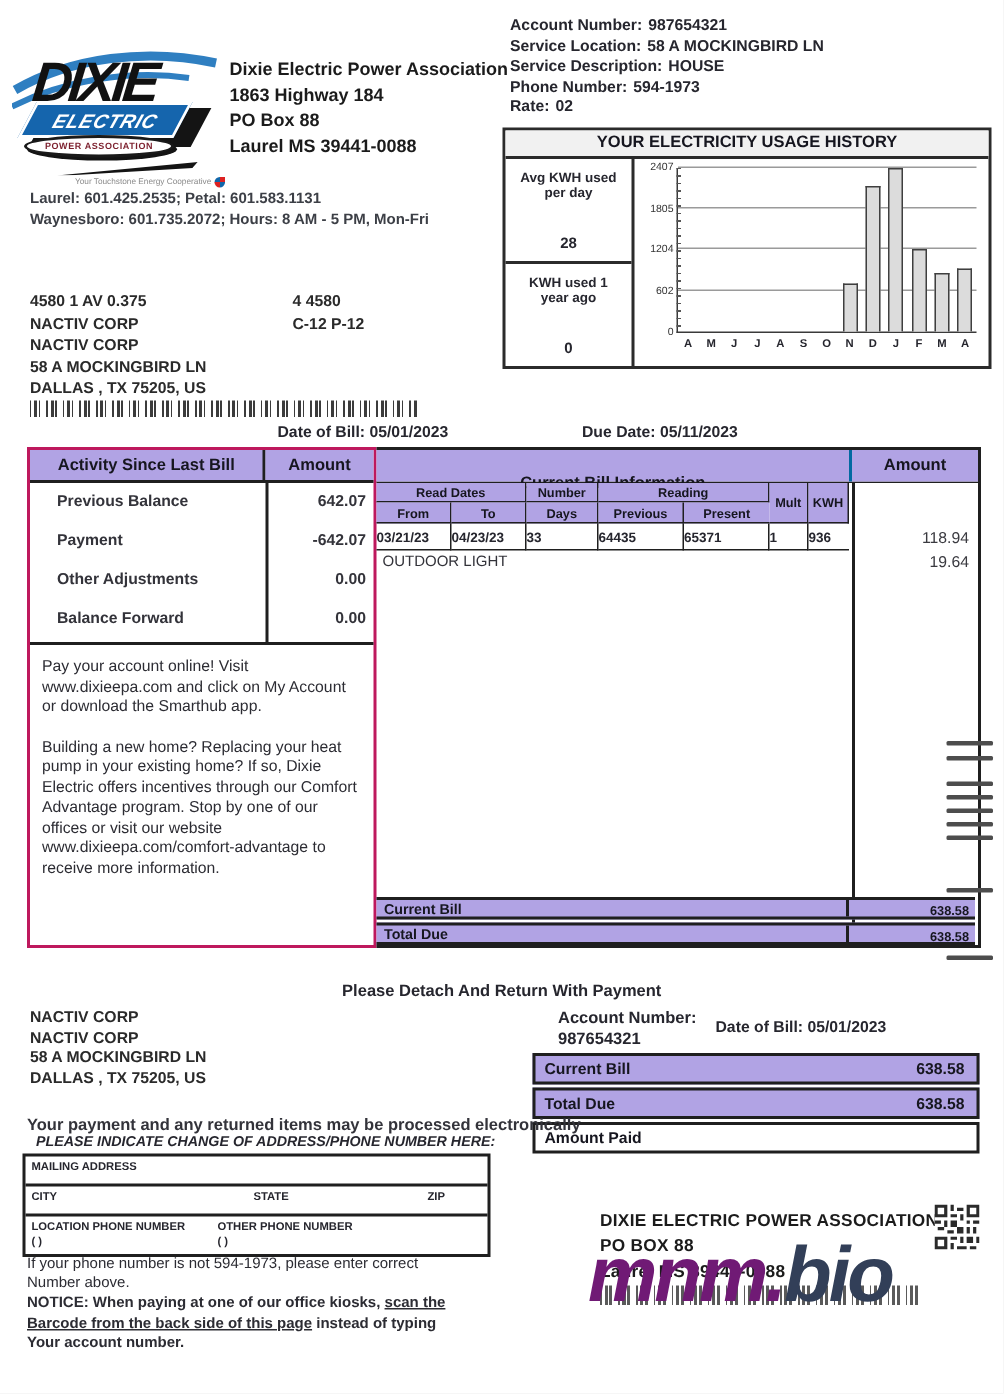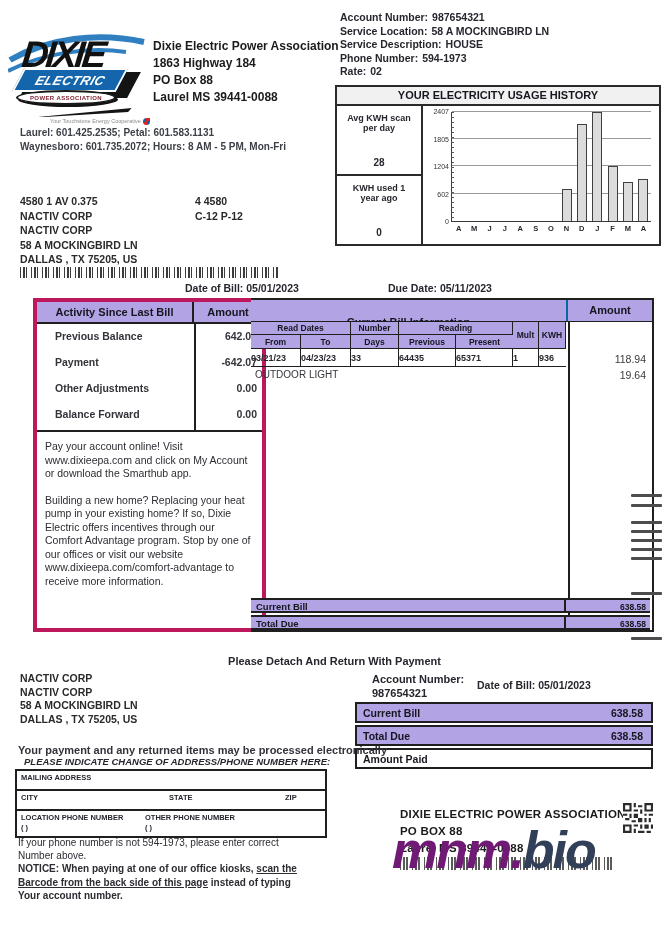--- a/index.html
+++ b/index.html
@@ -49,21 +49,21 @@
   
   .mailblock { position:absolute; left:20px; top:194px; font-size:10.5px; font-weight:bold; color:#2a2a2a; line-height:14.5px; width:280px; }
   .mailblock .r { position:absolute; left:175px; }
   .addr-barcode { position:absolute; left:20px; top:267px; width:258px; height:11px;
     background:repeating-linear-gradient(90deg,#3c3c3c 0 1px, transparent 1px 3px, #3c3c3c 3px 5px, transparent 5px 6px, #3c3c3c 6px 7px, transparent 7px 11px); }
   .billdates { position:absolute; top:282px; font-size:10.5px; font-weight:bold; color:#26262e; }
 
   
   .purple { background:#b1a3e4; }
   .btable { position:absolute; left:18px; top:298px; width:636px; height:334px; }
-  .left-box { position:absolute; left:15px; top:0; width:233px; height:334px; border:4px solid #be185d; }
+  .left-box { position:absolute; left:0; top:0; width:233px; height:334px; border:2px solid #be185d; }
   .lb-head { display:flex; height:22px; border-bottom:2px solid #1f1f1f; font-weight:bold; font-size:11px; color:#16161f; text-align:center; }
   .lb-head .c1 { flex:0 0 157px; border-right:2px solid #1f1f1f; padding-top:4px; }
   .lb-head .c2 { flex:1; padding-top:4px; }
   .lb-rows { height:108px; border-bottom:2px solid #1f1f1f; padding-top:4px; }
   .lb-row { display:flex; height:26px; font-size:10.5px; font-weight:bold; color:#33333a; }
   .lb-row .c1 { flex:0 0 157px; padding:2px 0 0 18px; }
   .lb-row .c2 { flex:1; text-align:right; padding:2px 5px 0 0; }
   .lb-vline { position:absolute; left:157px; top:22px; height:108px; width:0; border-left:2px solid #1f1f1f; }
   .lb-msgs { padding:8px 8px 0 8px; font-size:10.5px; line-height:13.5px; color:#2c2c33; }
   .lb-msgs p { margin-bottom:13px; }
@@ -170,21 +170,21 @@
   <div class="phones">
     <div>Laurel: 601.425.2535;   Petal: 601.583.1131</div>
     <div>Waynesboro: 601.735.2072;  Hours: 8 AM - 5 PM, Mon-Fri</div>
   </div>
 
   <div class="usage">
     <div class="usage-title">YOUR ELECTRICITY USAGE HISTORY</div>
     <div class="usage-body">
       <div class="usage-left">
         <div class="usage-cell first">
-          <div>Avg KWH scan</div>
+          <div>Avg KWH used</div>
           <div>per day</div>
           <div class="val">28</div>
         </div>
         <div class="usage-cell second">
           <div>KWH used 1</div>
           <div>year ago</div>
           <div class="val">0</div>
         </div>
       </div>
       <div class="usage-chart">

